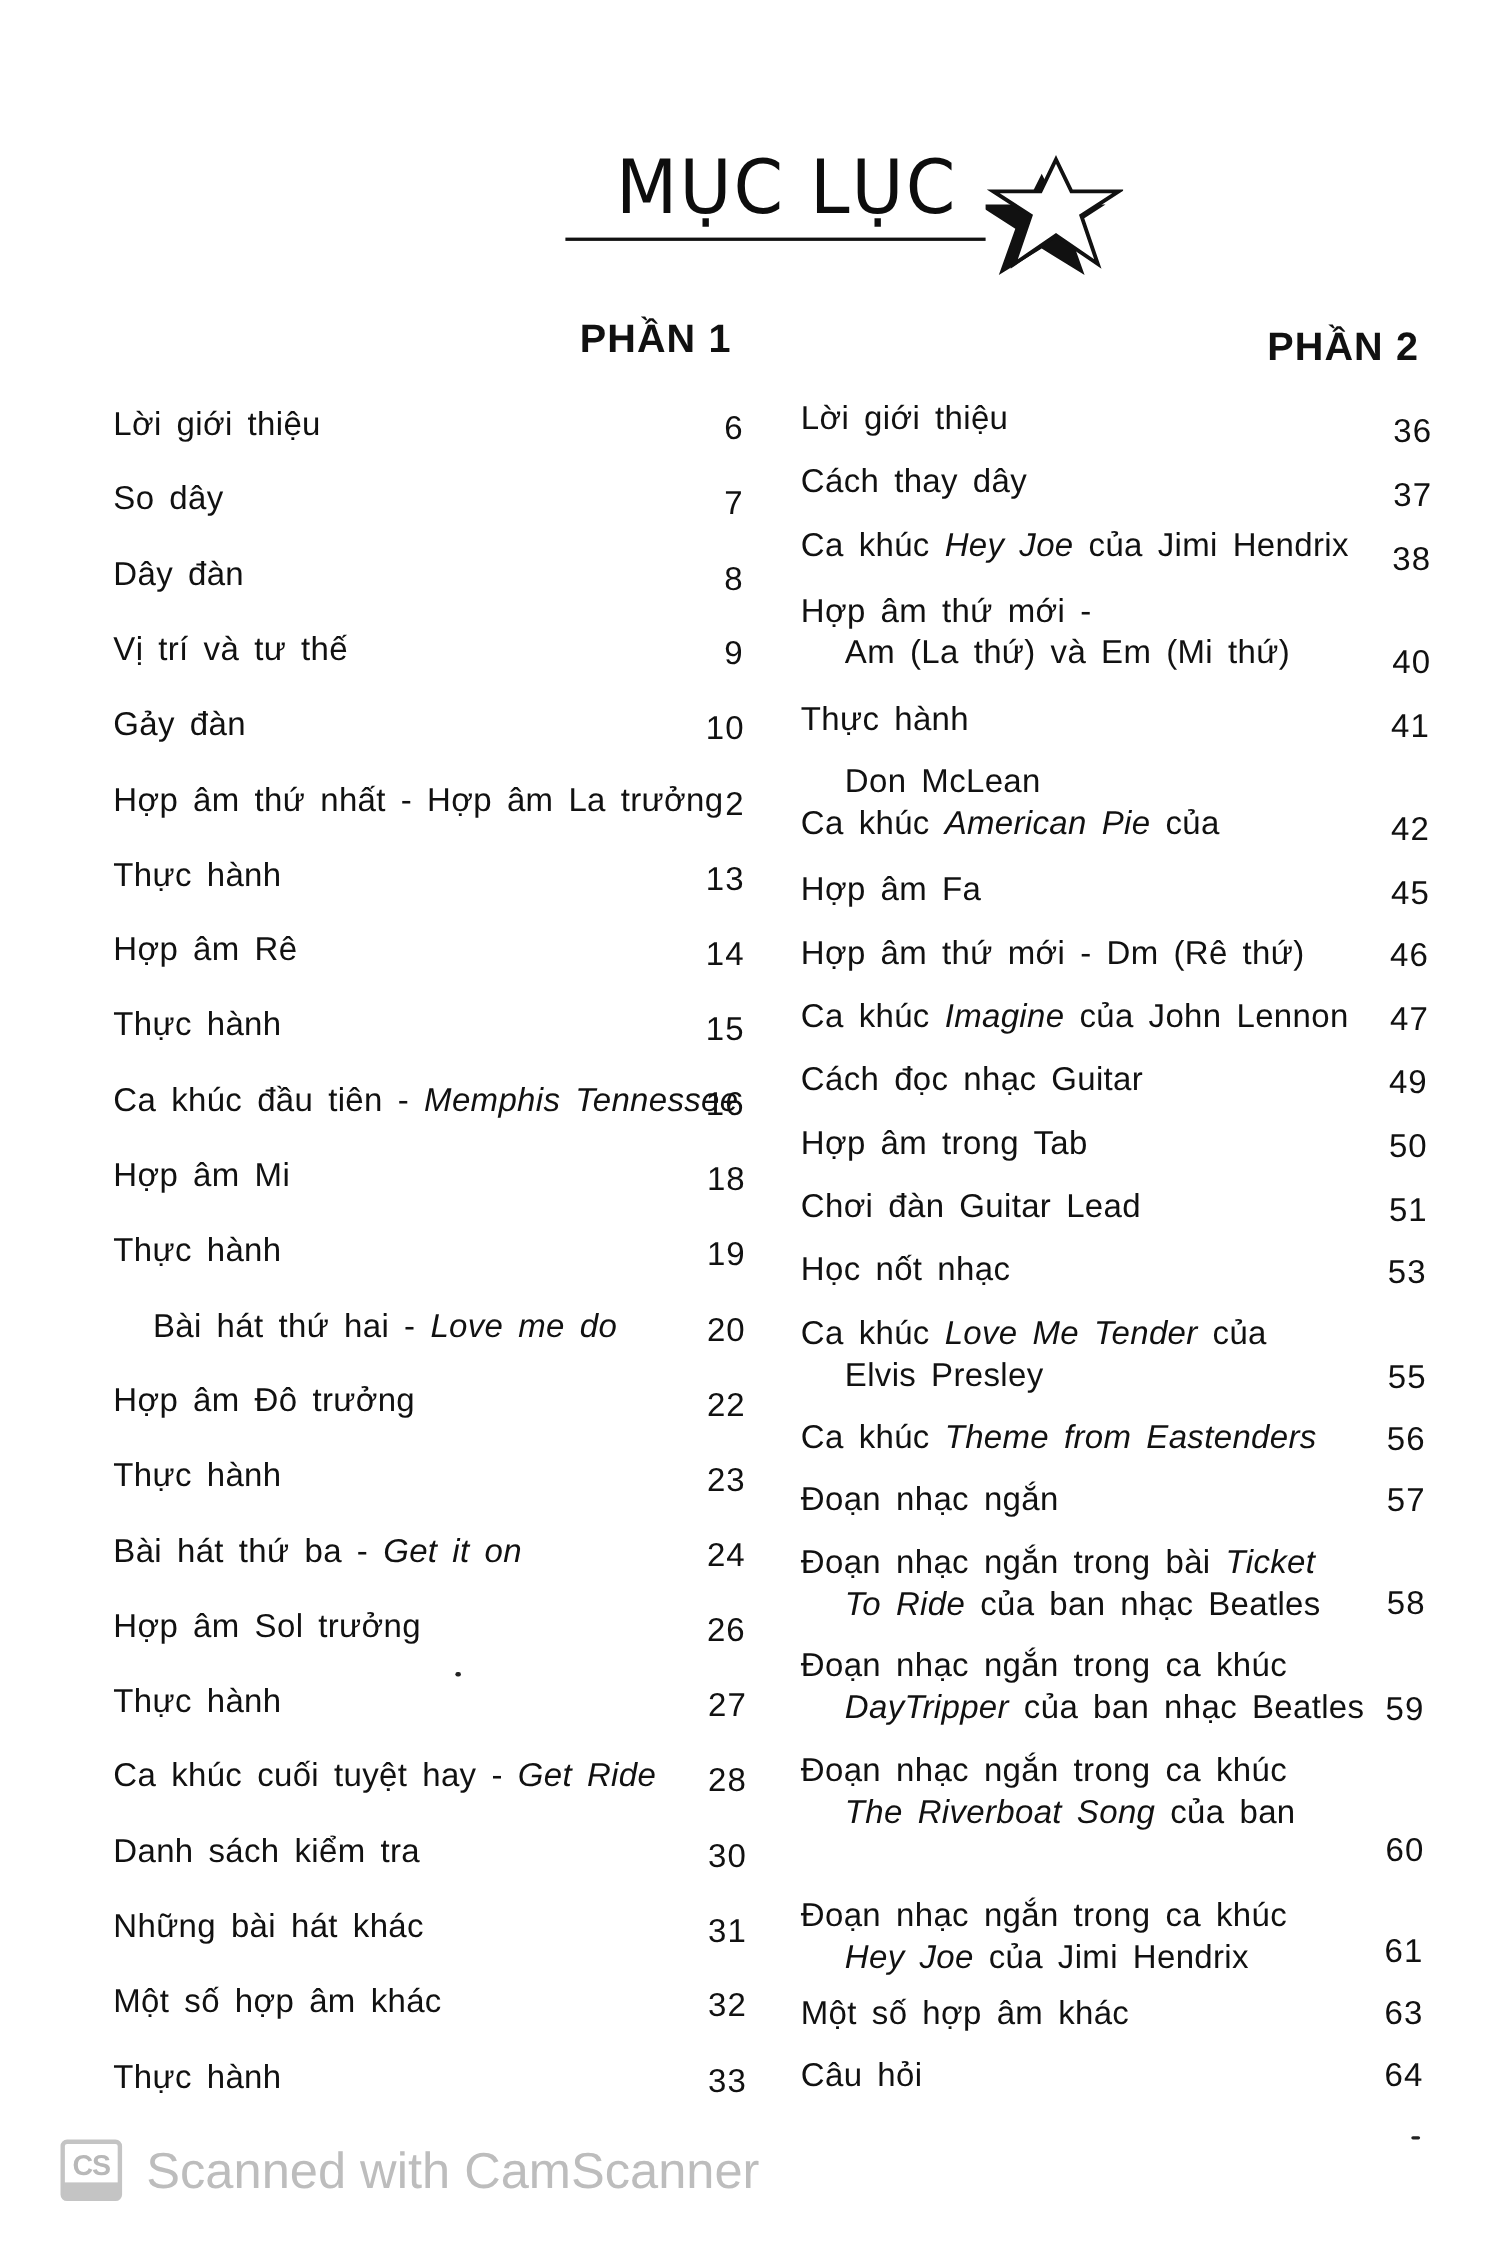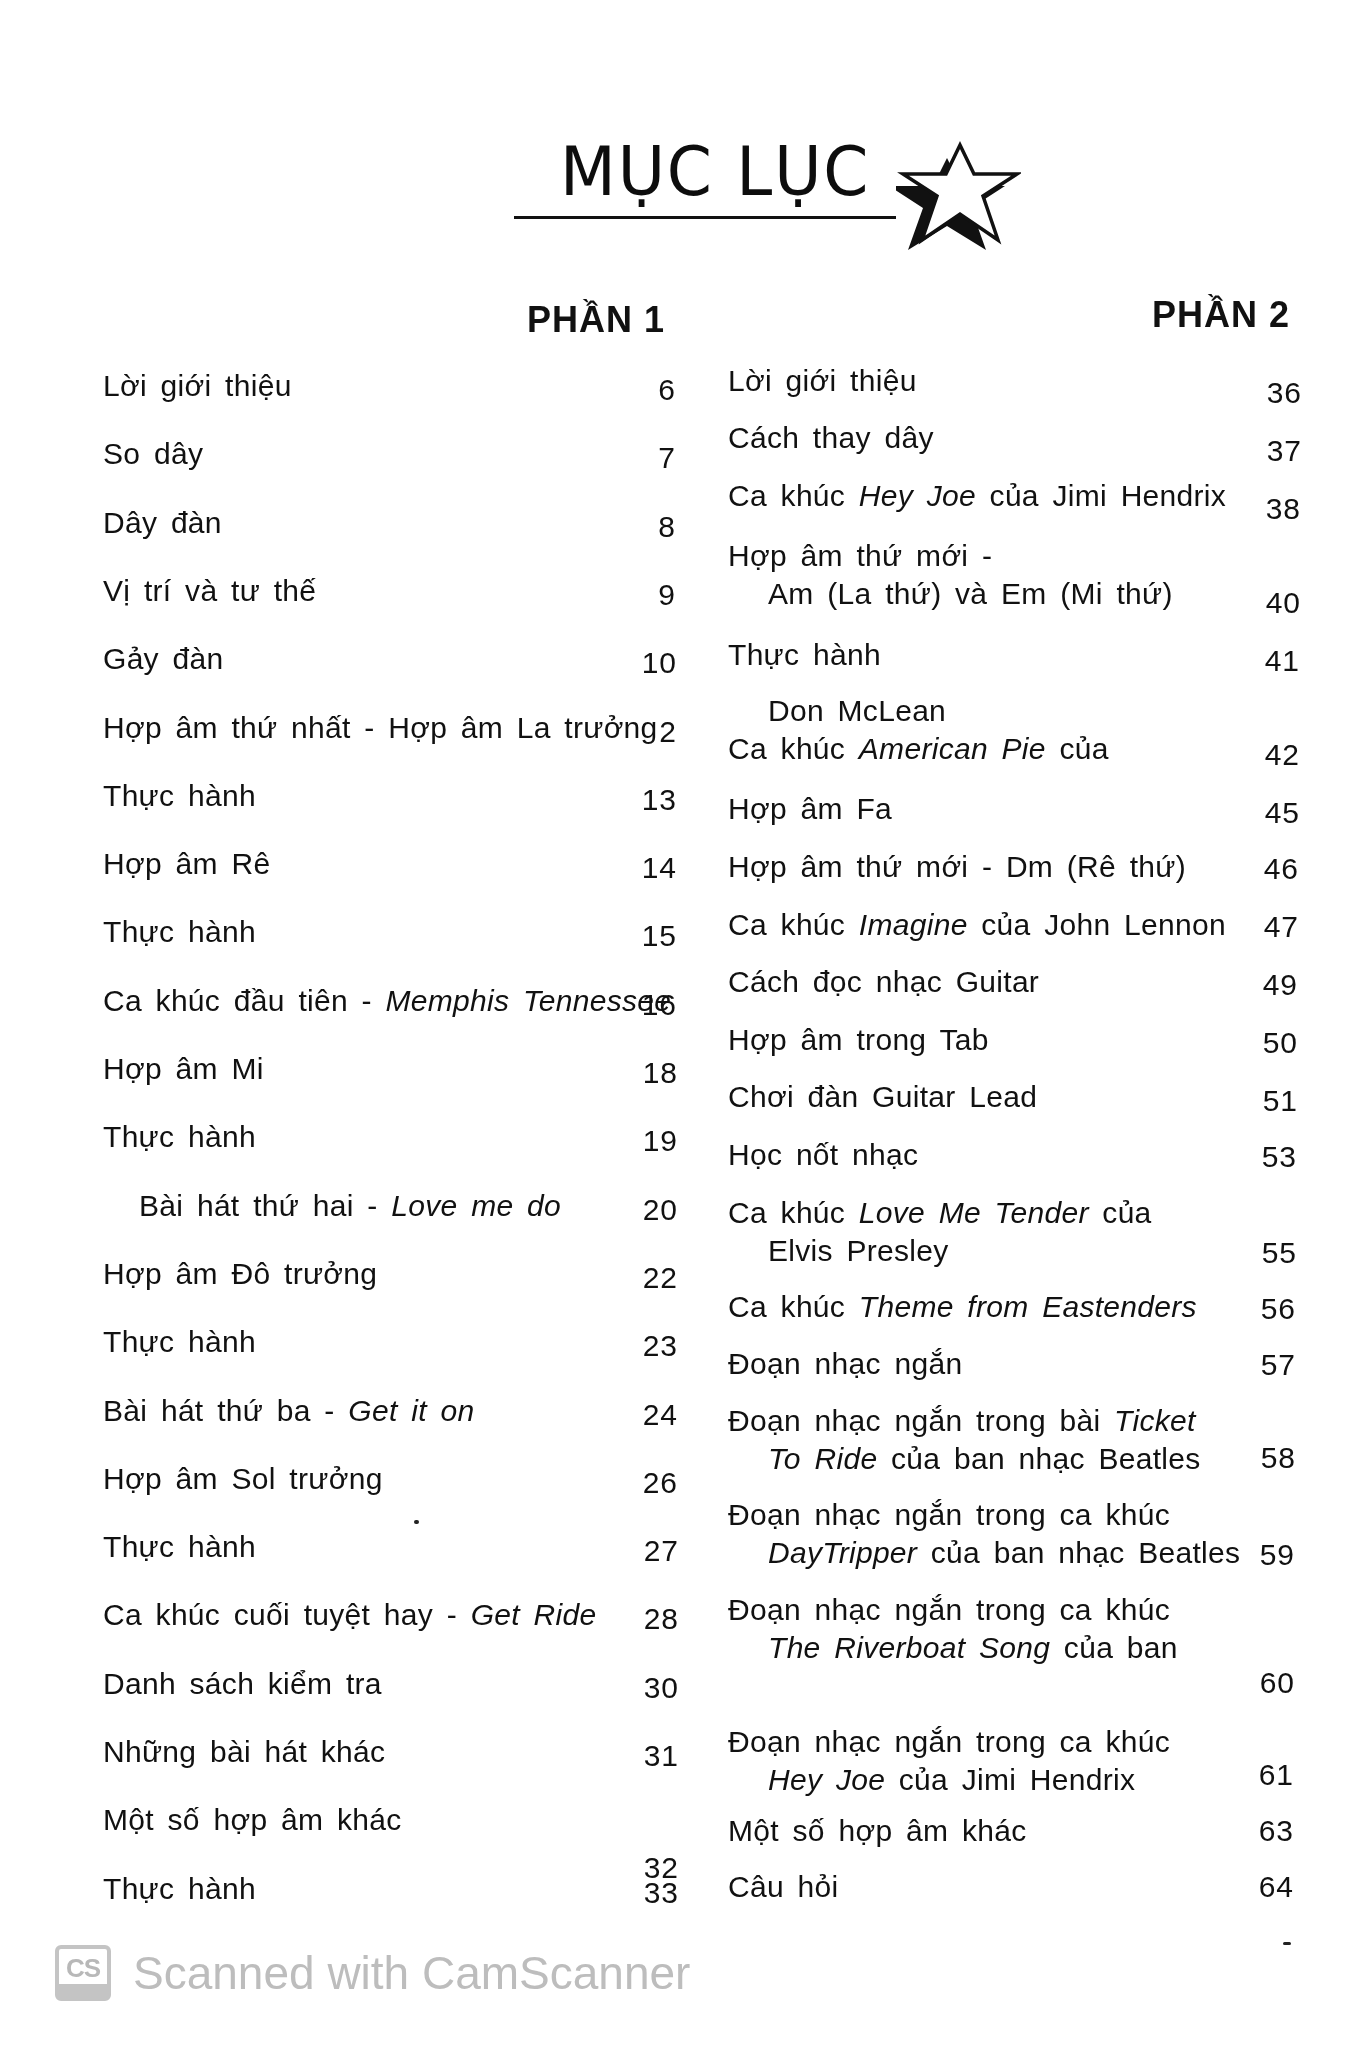--- a/index.html
+++ b/index.html
@@ -35,21 +35,21 @@
 
   <div class="title">MỤC LỤC</div>
   <div class="title-rule"></div>
   <svg class="star" viewBox="0 0 125 115">
 
     <polygon points="58,12 72,40 116,40 82,62 97,104 58,80 19,104 34,62 0,40 44,40" fill="#111" transform="translate(-7,6)"></polygon>
 
     <polygon points="64,5 78,34 121,34 87,56 102,100 64,74 26,100 41,56 7,34 50,34" fill="#fff" stroke="#111" stroke-width="3.5" stroke-linejoin="miter"></polygon>
   </svg>
 
-  <div class="part-heading" style="left:527px; top:290px;margin-top:12px;">PHẦN 1</div>
+  <div class="part-heading" style="left:527px; top:290px;">PHẦN 1</div>
   <div class="part-heading" style="left:1152px; top:297px;">PHẦN 2</div>
 
   <div class="col" id="col1">
       <div class="entry" style="left: 103px; top: 371px;">
         <span class="line"><span>Lời giới thiệu</span></span>
       </div>
       <div class="pg" style="left: 616px; top: 375px;">6</div>
       <div class="entry" style="left: 103px; top: 439px;">
         <span class="line"><span>So dây</span></span>
       </div>
@@ -126,21 +126,21 @@
         <span class="line"><span>Danh sách kiểm tra</span></span>
       </div>
       <div class="pg" style="left: 619px; top: 1673px;">30</div>
       <div class="entry" style="left: 103px; top: 1737px;">
         <span class="line"><span>Những bài hát khác</span></span>
       </div>
       <div class="pg" style="left: 619px; top: 1741px;">31</div>
       <div class="entry" style="left: 103px; top: 1805px;">
         <span class="line"><span>Một số hợp âm khác</span></span>
       </div>
-      <div class="pg" style="left: 619px; top: 1809px; margin-top: 44px;">32</div>
+      <div class="pg" style="left: 619px; top: 1809px;">32</div>
       <div class="entry" style="left: 103px; top: 1874px;">
         <span class="line"><span>Thực hành</span></span>
       </div>
       <div class="pg" style="left: 619px; top: 1878px;">33</div>
     </div>
   <div class="col" id="col2">
       <div class="entry" style="left: 728px; top: 366px;">
         <span class="line"><span>Lời giới thiệu</span></span>
       </div>
       <div class="pg" style="left: 1242px; top: 378px;">36</div>

